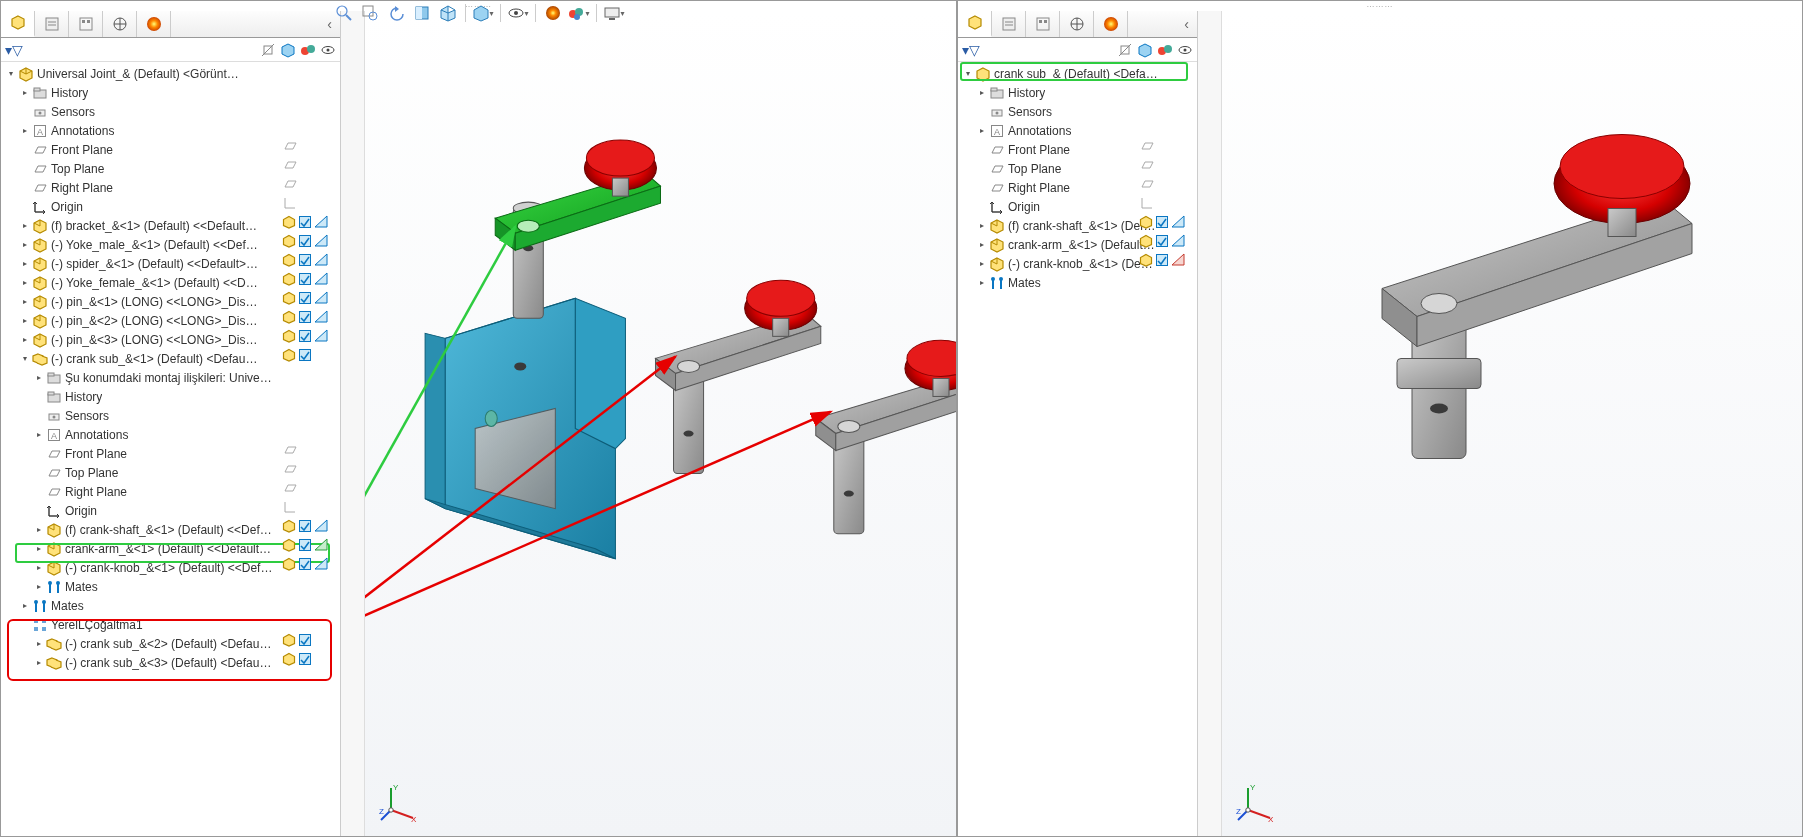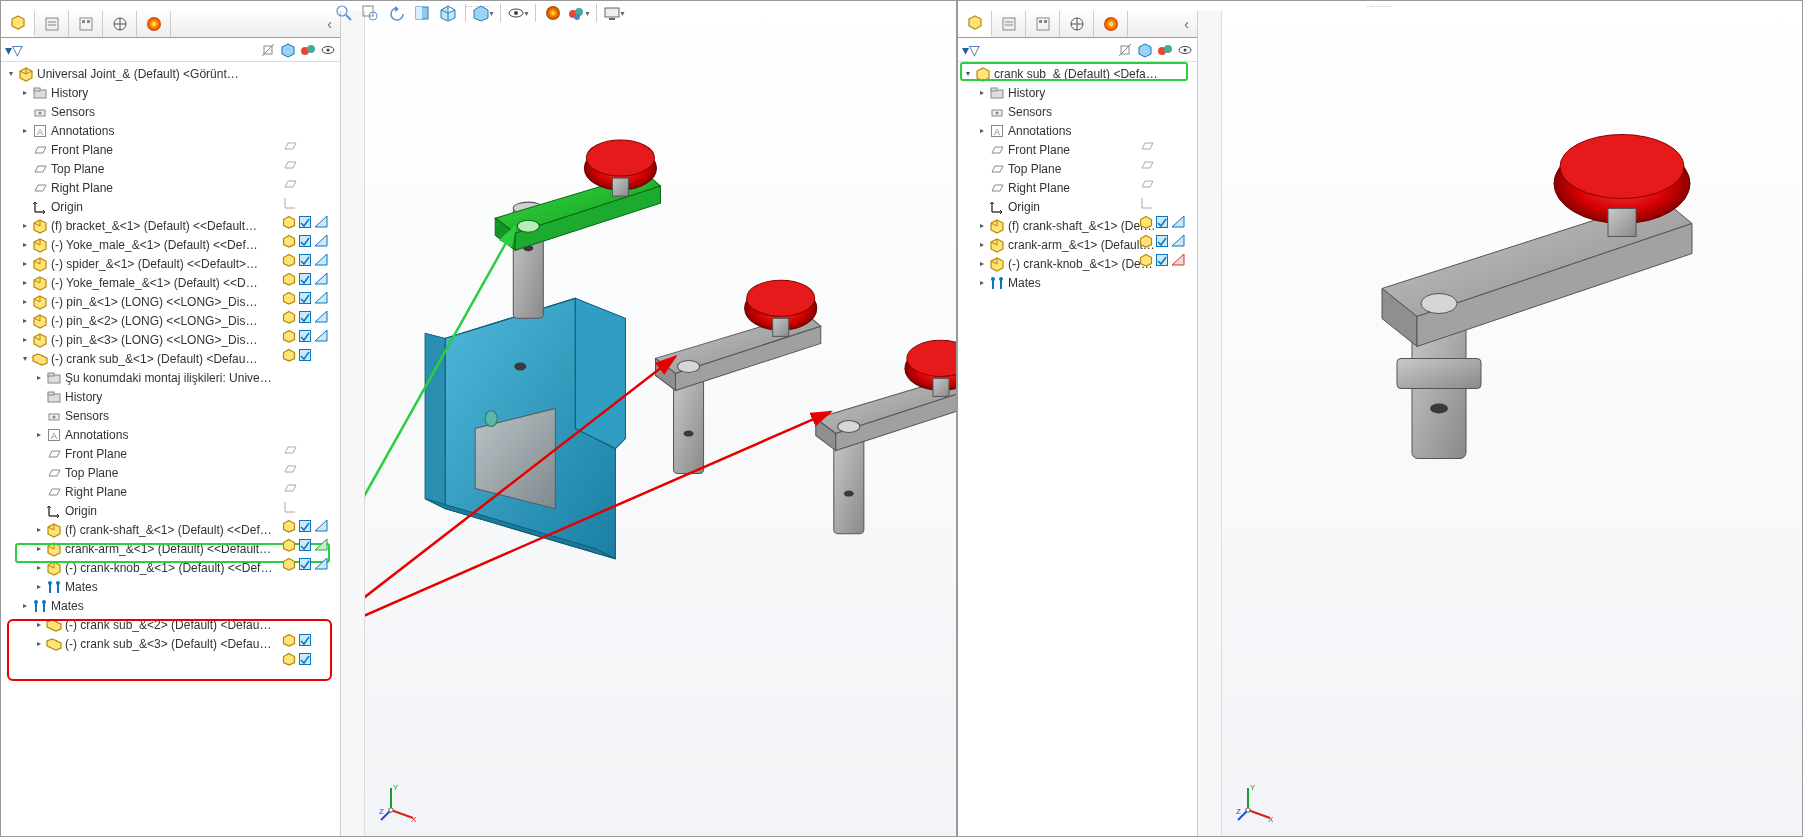--- a/index.html
+++ b/index.html
@@ -498,20 +498,32 @@
             <span class="exp">▸</span>
             <span class="ico">
               <svg width="16" height="16">
                 <path d="M4 4 C4 10 4 10 4 14 M12 4 C12 10 12 10 12 14" stroke="#0a76c2" fill="none" stroke-width="2"></path>
                 <circle cx="4" cy="4" r="2" fill="#0a76c2"></circle>
                 <circle cx="12" cy="4" r="2" fill="#0a76c2"></circle>
               </svg>
             </span>
             <span class="lbl">Mates</span>
           </div>
+          <div class="tree-row indent-1">
+            <span class="exp blank"></span>
+            <span class="ico">
+              <svg width="16" height="16">
+                <rect x="2" y="2" width="4" height="4" fill="#6aa6d8"></rect>
+                <rect x="10" y="2" width="4" height="4" fill="#6aa6d8"></rect>
+                <rect x="2" y="10" width="4" height="4" fill="#6aa6d8"></rect>
+                <rect x="10" y="10" width="4" height="4" fill="#6aa6d8"></rect>
+              </svg>
+            </span>
+            <span class="lbl">YerelLÇoğaltma1</span>
+          </div>
           <div class="tree-row indent-2">
             <span class="exp">▸</span>
             <span class="ico">
               <svg width="16" height="16">
                 <path d="M6 3 L11 5 L11 10 L6 12 L1 10 L1 5 Z" class="ic-part icon-box"></path>
                 <path d="M10 5 L15 7 L15 12 L10 14 L5 12" class="ic-part icon-box" fill="#ffe9a8"></path>
               </svg>
             </span>
             <span class="lbl">(-) crank sub_&amp;&lt;2&gt; (Default) &lt;Default_Disp</span>
           </div>

